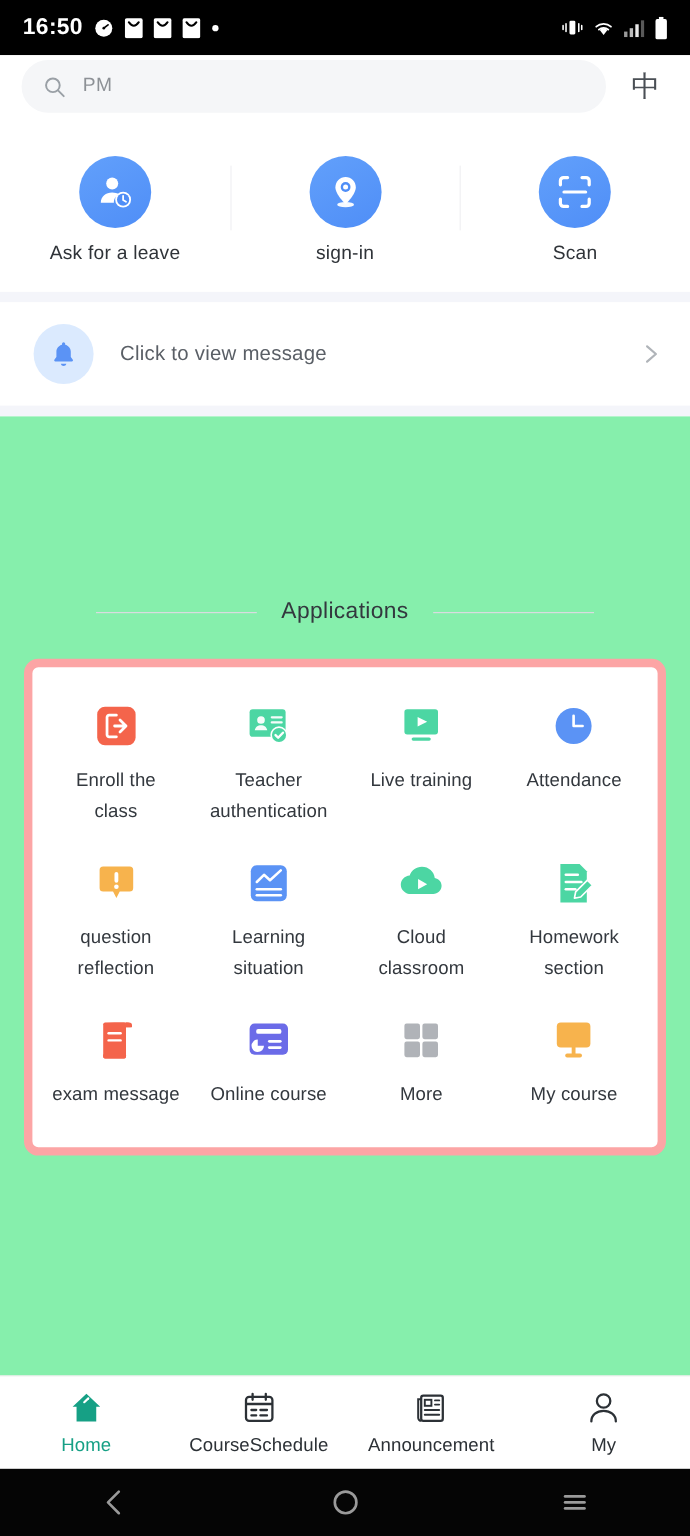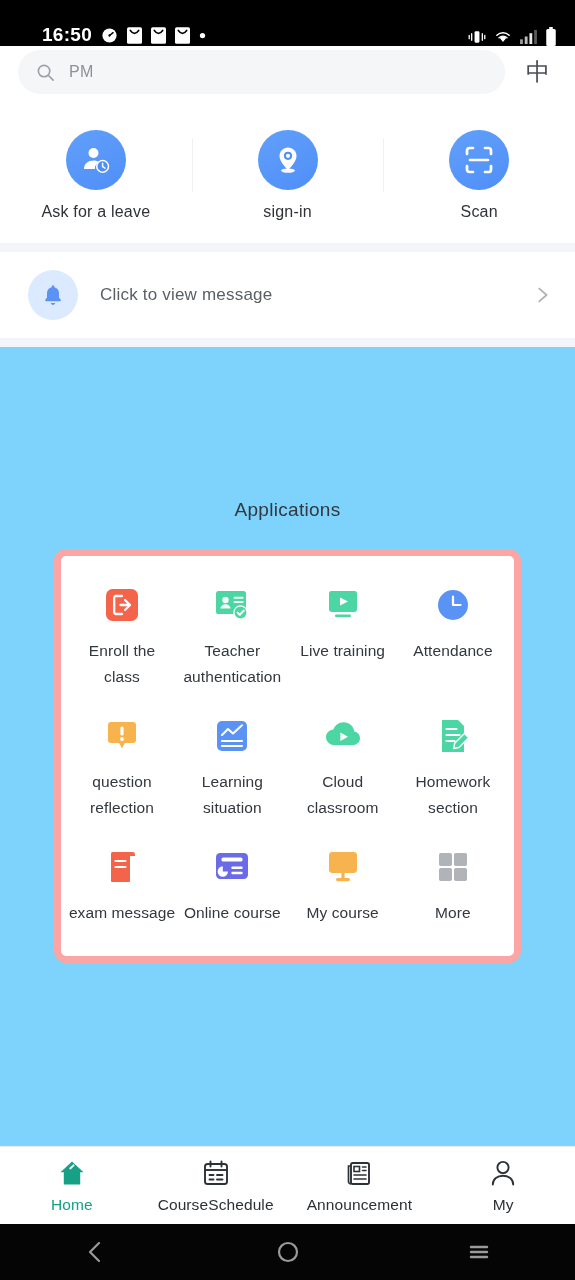--- a/index.html
+++ b/index.html
@@ -8,22 +8,22 @@
     font-family:"Liberation Sans", sans-serif;
     background:#ffffff;
     overflow:hidden;
     -webkit-font-smoothing:antialiased;
   }
   .phone { width:575px; height:1280px; position:relative; display:flex; flex-direction:column; background:#fff; }
 
   
   .statusbar {
     height:46px; background:#000; color:#fff;
-    display:flex; align-items:flex-end; justify-content:space-between;
-    padding:0 18px 0 42px; flex:0 0 46px;
+    display:flex; align-items:center; justify-content:space-between;
+    padding:0 18px 0 19px; flex:0 0 46px;
   }
   .sb-left { display:flex; align-items:center; gap:9px; }
   .sb-time { font-size:19px; font-weight:700; letter-spacing:.3px; }
   .sb-right { display:flex; align-items:center; gap:8px; }
   .ic { display:block; }
 
   
   .searchrow {
     flex:0 0 auto; padding:4px 18px 20px 18px;
     display:flex; align-items:center; gap:14px; background:#fff;
@@ -66,21 +66,21 @@
     display:flex; align-items:center; padding:0 22px 0 28px; gap:22px;
   }
   .bellwrap {
     width:50px; height:50px; border-radius:50%; background:#dbeafe;
     display:flex; align-items:center; justify-content:center; flex:0 0 50px;
   }
   .msgtext { flex:1; font-size:17px; color:#5a5f66; letter-spacing:.2px; }
   .chev { color:#a9adb3; }
 
   
-  .body { flex:1 1 auto; background:#7dd3fc; position:relative; display:flex; flex-direction:column;align-items:center; }
+  .body { flex:1 1 auto; background:#86efac; position:relative; display:flex; flex-direction:column; }
   .gap { height:152px; }
 
   
   .apps-head {
     display:flex; align-items:center; justify-content:center; gap:20px;
     padding:0 80px; margin-bottom:28px;
   }
   .apps-head .line { flex:1; height:1px; background:#d9dce0; }
   .apps-head .ttl { font-size:19px; color:#33383e; letter-spacing:.3px; white-space:nowrap; }
 
@@ -406,39 +406,39 @@
                 <path d="M19.5 17.8h9"></path>
                   <path d="M19.5 23h9"></path>
               </g>
             </svg>
           </div>
           <div class="app-lbl">Online course</div>
         </div>
 
         <div class="app">
           <div class="app-ico">
-            <svg width="38" height="36" viewBox="0 0 38 36">
-              <rect x="5" y="3" width="28" height="21" rx="3.4" fill="#f7b34d"></rect>
-              <path d="M19 24v5" stroke="#f7b34d" stroke-width="3.2" stroke-linecap="round"></path>
-              <rect x="12" y="29" width="14" height="3.2" rx="1.6" fill="#f7b34d"></rect>
-            </svg>
-          </div>
-          <div class="app-lbl">My course</div>
-        </div>
-
-        <div class="app">
-          <div class="app-ico">
             <svg width="34" height="34" viewBox="0 0 34 34">
               <rect x="3" y="3" width="13" height="13" rx="1.8" fill="#b0b3b8"></rect>
               <rect x="18" y="3" width="13" height="13" rx="1.8" fill="#b0b3b8"></rect>
               <rect x="3" y="18" width="13" height="13" rx="1.8" fill="#b0b3b8"></rect>
               <rect x="18" y="18" width="13" height="13" rx="1.8" fill="#b0b3b8"></rect>
             </svg>
           </div>
           <div class="app-lbl">More</div>
+        </div>
+
+        <div class="app">
+          <div class="app-ico">
+            <svg width="38" height="36" viewBox="0 0 38 36">
+              <rect x="5" y="3" width="28" height="21" rx="3.4" fill="#f7b34d"></rect>
+              <path d="M19 24v5" stroke="#f7b34d" stroke-width="3.2" stroke-linecap="round"></path>
+              <rect x="12" y="29" width="14" height="3.2" rx="1.6" fill="#f7b34d"></rect>
+            </svg>
+          </div>
+          <div class="app-lbl">My course</div>
         </div>
 
       </div>
     </div>
   </div>
 
   <div class="tabs">
 
     <div class="tab active">
       <span>

